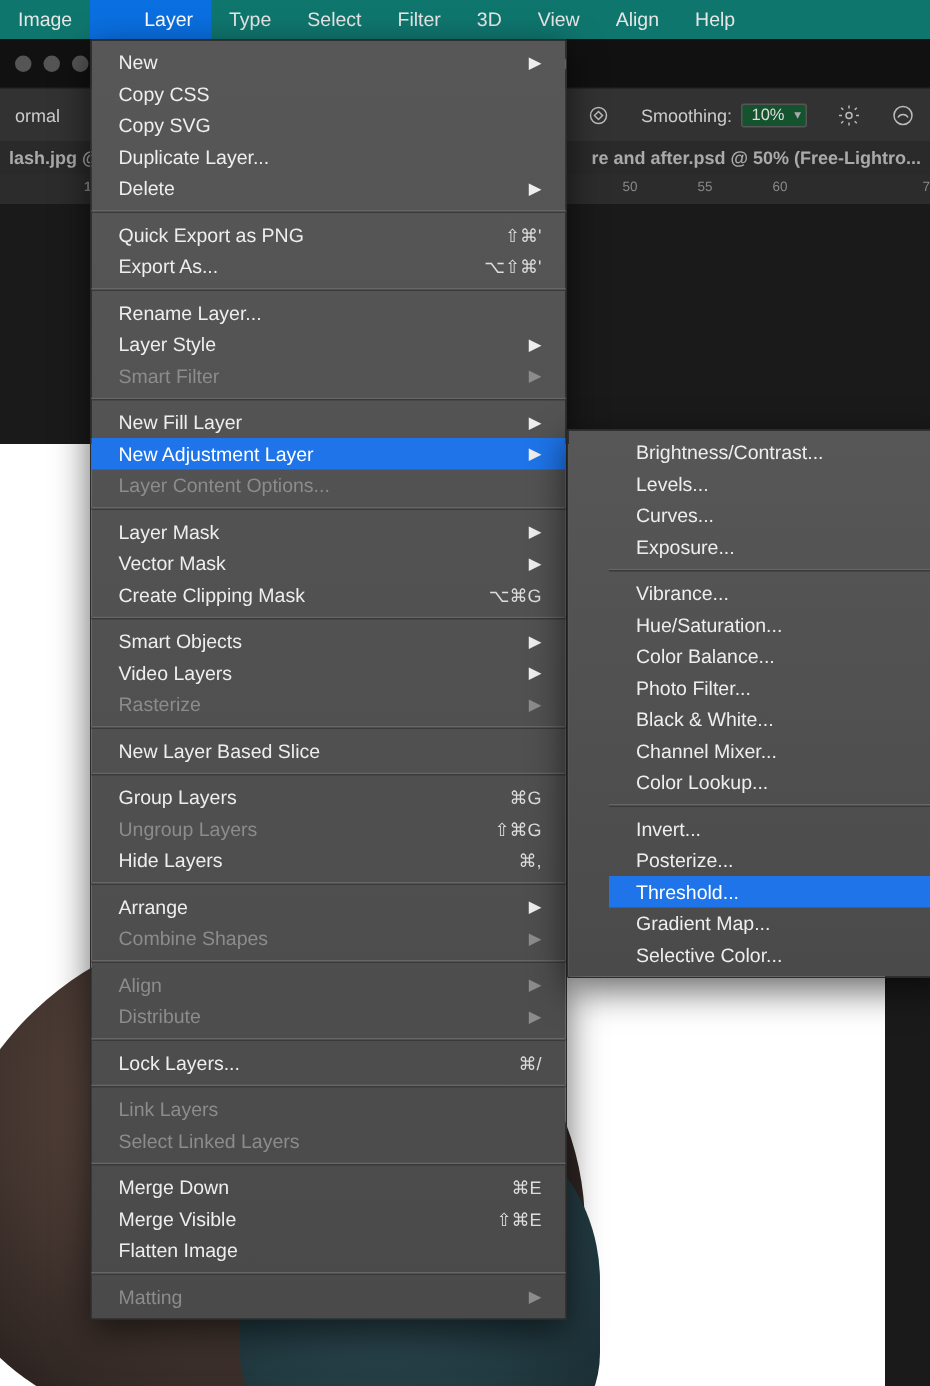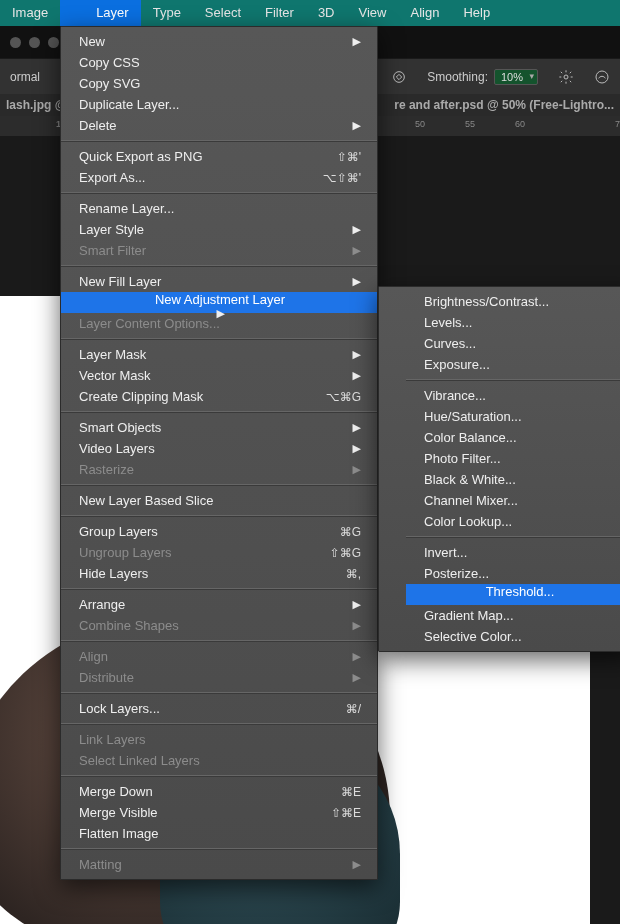--- a/index.html
+++ b/index.html
@@ -150,21 +150,20 @@
   .menu .row .lbl { flex:1; }
   .menu .row .sc { color:#ddd; font-size:12px; padding-left:24px;}
   .menu .row .arrow {
     width:10px;text-align:right;color:#eee;font-size:11px;
   }
   .menu .row.disabled { color:#8c8c8c;gap:34px; }
   .menu .row.disabled .arrow { color:#8c8c8c; }
   .menu .row.highlight {
     background:#1e74e8;
     color:#fff;
-    flex-direction:column;
   }
   .menu .sep {
     height:1px;
     background:#3a3a3a;
     border-top:1px solid #666;
     margin:4px 0;
   }
   .menu.main {
     top:26px;
     left:60px;

